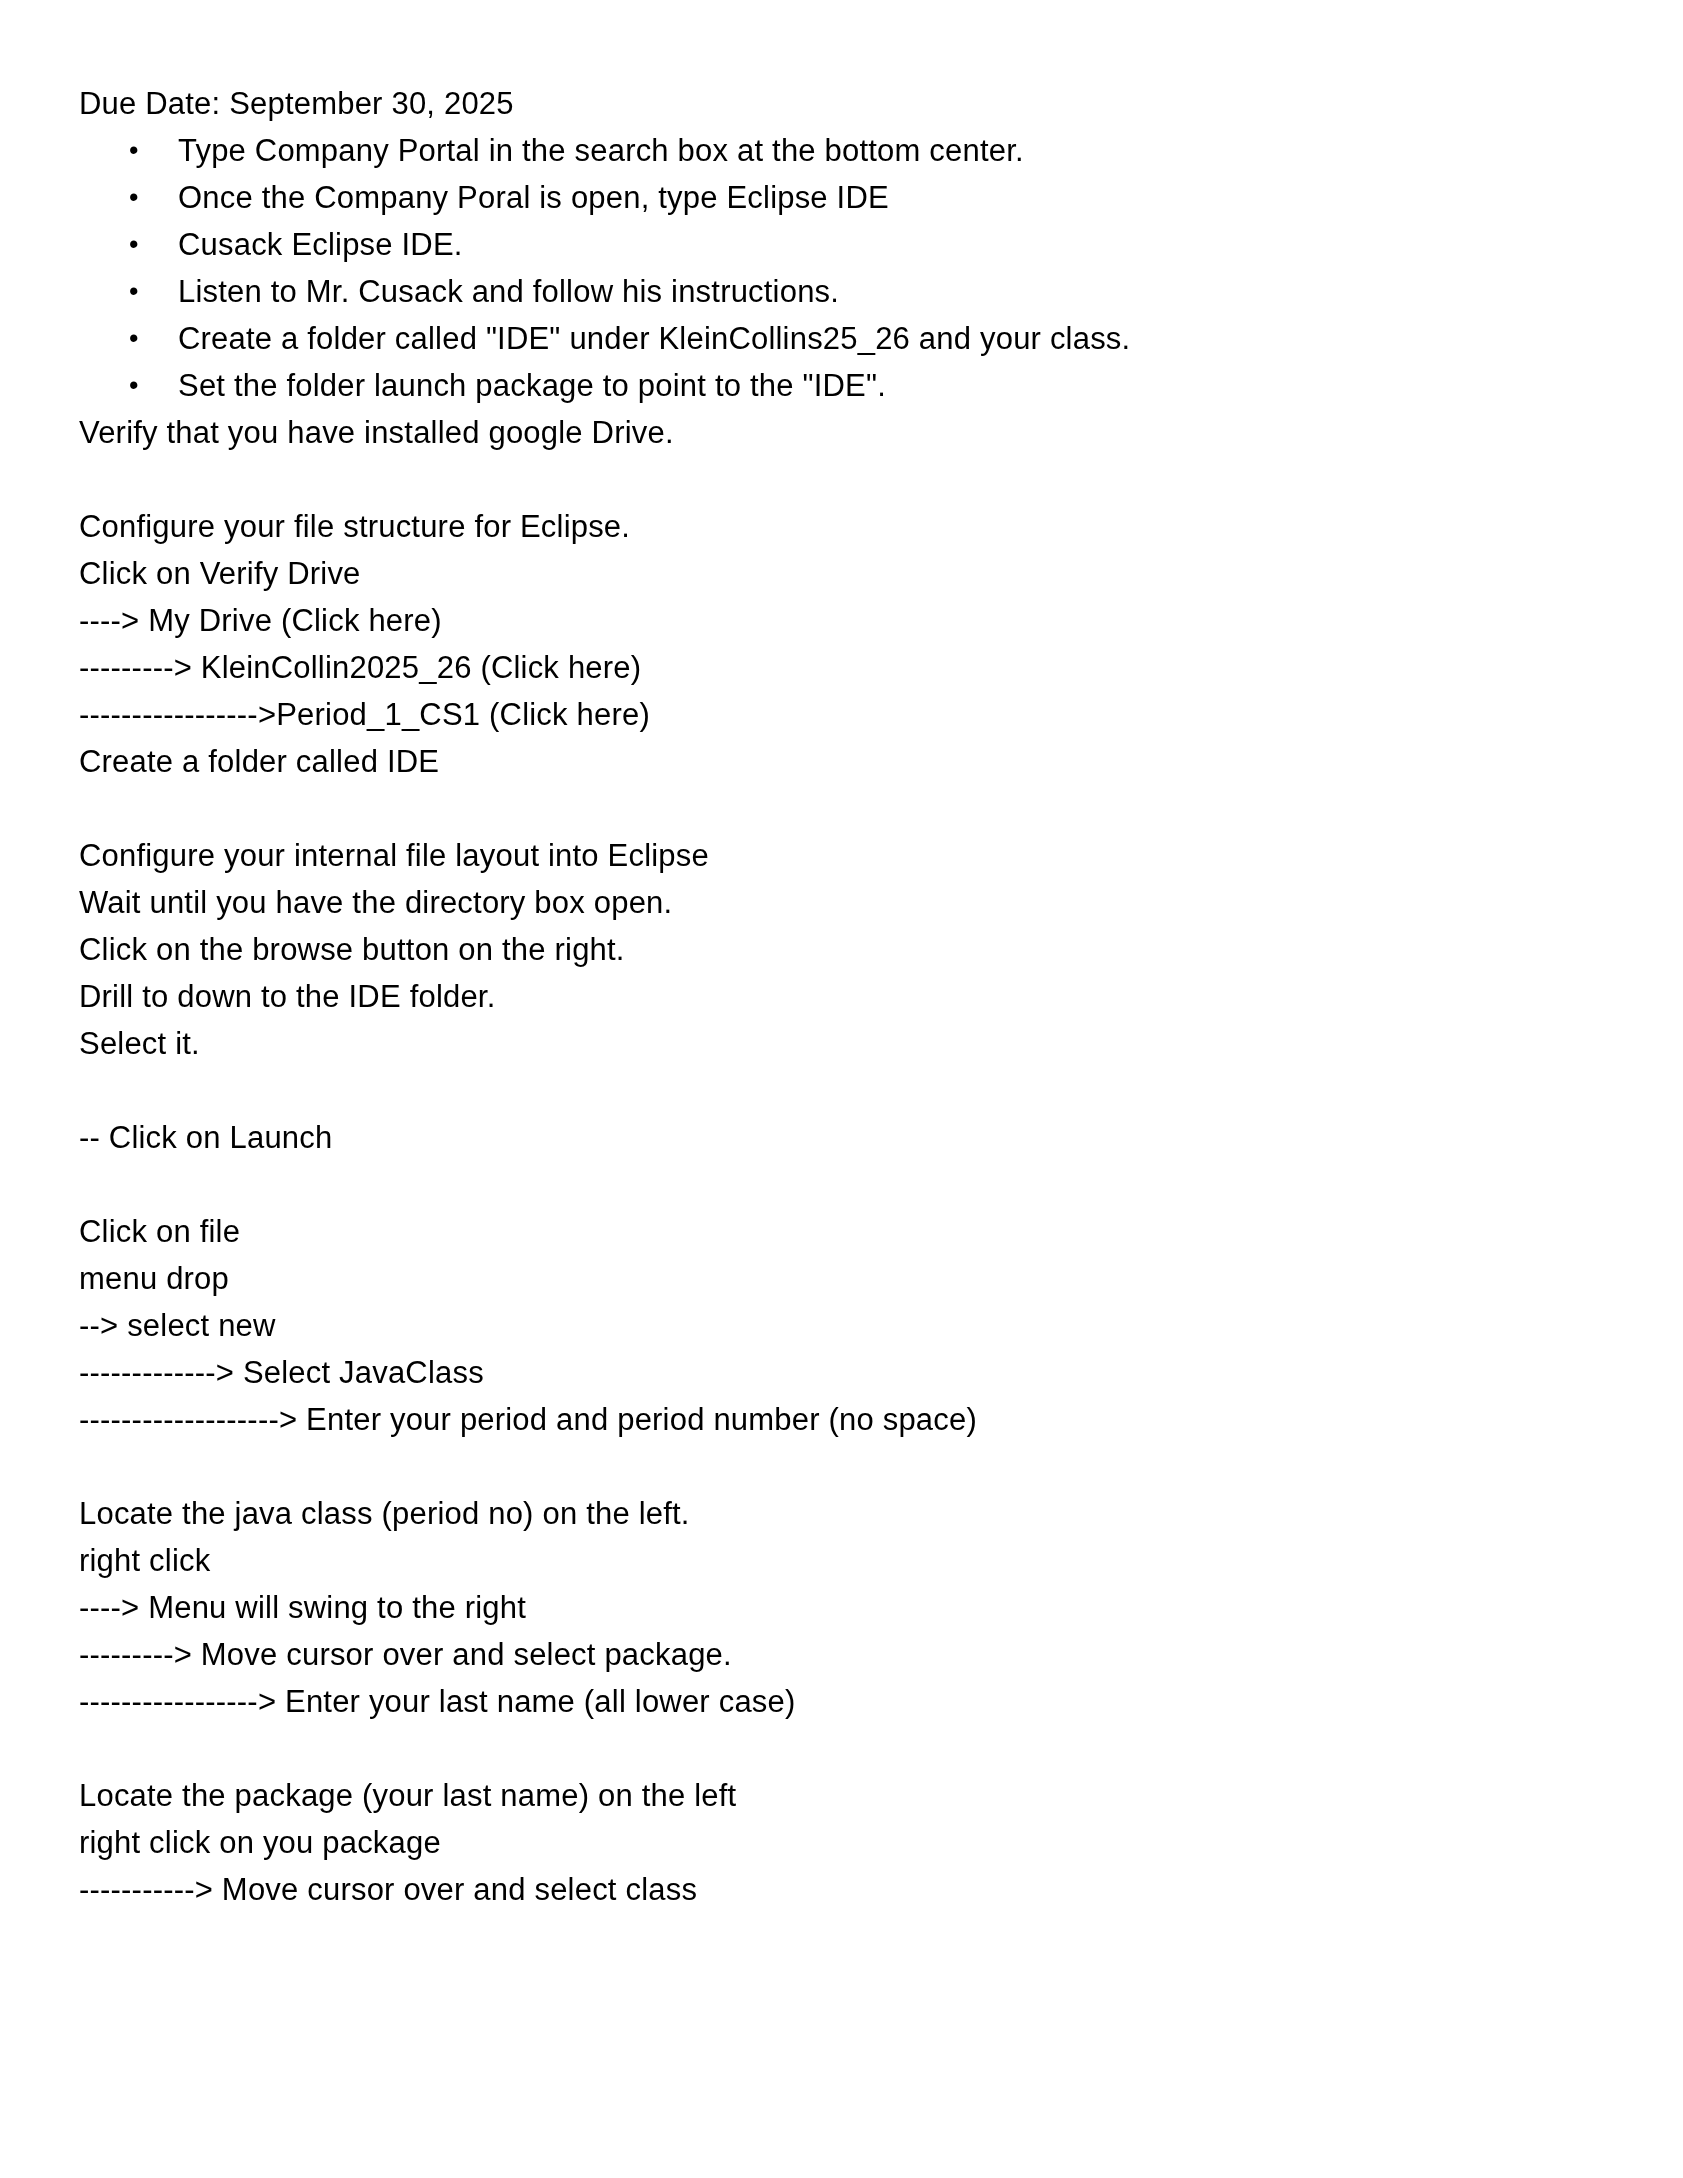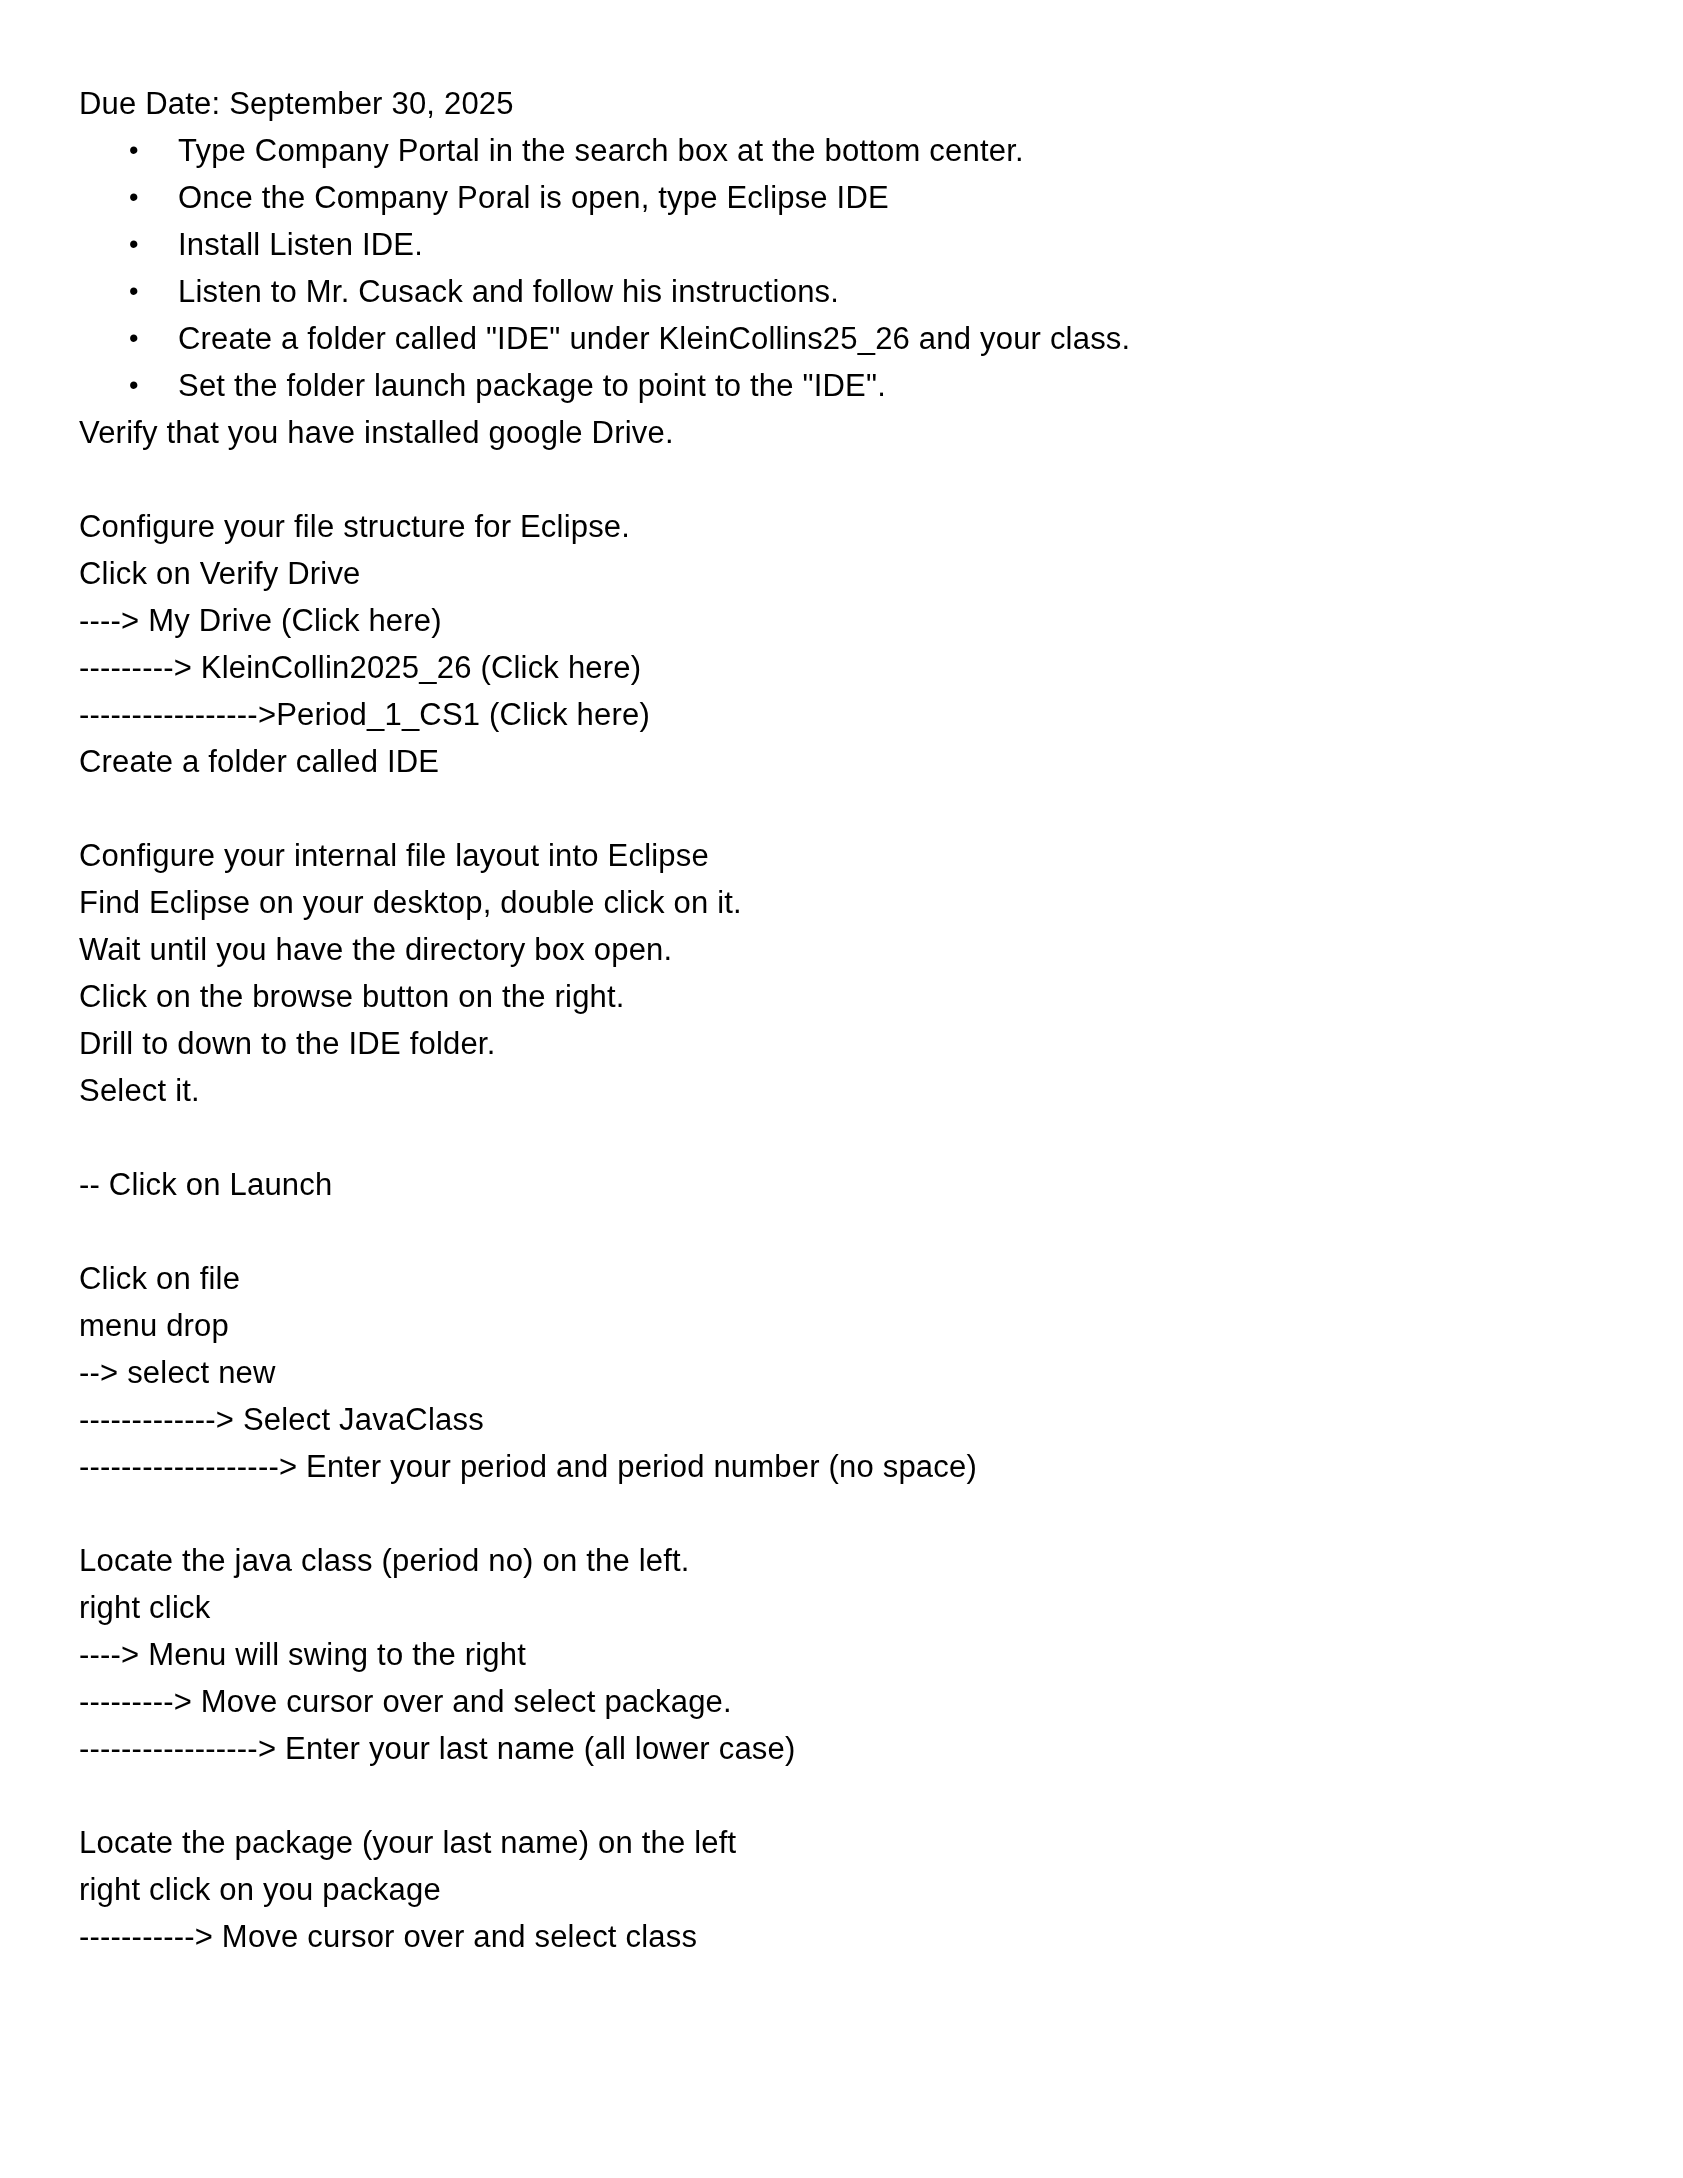--- a/index.html
+++ b/index.html
@@ -44,35 +44,34 @@
   }
 </style>
 </head>
 <body>
 
 <div class="page">
   <div class="content">
       <div class="line"><span>Due Date: September 30, 2025</span></div>
       <div class="line bullet"><span class="bullet-dot">•</span><span>Type Company Portal in the search box at the bottom center.</span></div>
       <div class="line bullet"><span class="bullet-dot">•</span><span>Once the Company Poral is open, type Eclipse IDE</span></div>
-      <div class="line bullet"><span class="bullet-dot">•</span><span>Install Listen IDE.</span></div>
+      <div class="line bullet"><span class="bullet-dot">•</span><span>Cusack Eclipse IDE.</span></div>
       <div class="line bullet"><span class="bullet-dot">•</span><span>Listen to Mr. Cusack and follow his instructions.</span></div>
       <div class="line bullet"><span class="bullet-dot">•</span><span>Create a folder called "IDE" under KleinCollins25_26 and your class.</span></div>
       <div class="line bullet"><span class="bullet-dot">•</span><span>Set the folder launch package to point to the "IDE".</span></div>
       <div class="line"><span>Verify that you have installed google Drive.</span></div>
       <div class="line"><span></span></div>
       <div class="line"><span>Configure your file structure for Eclipse.</span></div>
       <div class="line"><span>Click on Verify Drive</span></div>
       <div class="line"><span>----&gt; My Drive (Click here)</span></div>
       <div class="line"><span>---------&gt; KleinCollin2025_26 (Click here)</span></div>
       <div class="line"><span>-----------------&gt;Period_1_CS1 (Click here)</span></div>
       <div class="line"><span>Create a folder called IDE</span></div>
       <div class="line"><span></span></div>
       <div class="line"><span>Configure your internal file layout into Eclipse</span></div>
-      <div class="line"><span>Find Eclipse on your desktop, double click on it.</span></div>
       <div class="line"><span>Wait until you have the directory box open.</span></div>
       <div class="line"><span>Click on the browse button on the right.</span></div>
       <div class="line"><span>Drill to down to the IDE folder.</span></div>
       <div class="line"><span>Select it.</span></div>
       <div class="line"><span></span></div>
       <div class="line"><span>-- Click on Launch</span></div>
       <div class="line"><span></span></div>
       <div class="line"><span>Click on file</span></div>
       <div class="line"><span>menu drop</span></div>
       <div class="line"><span>--&gt; select new</span></div>

